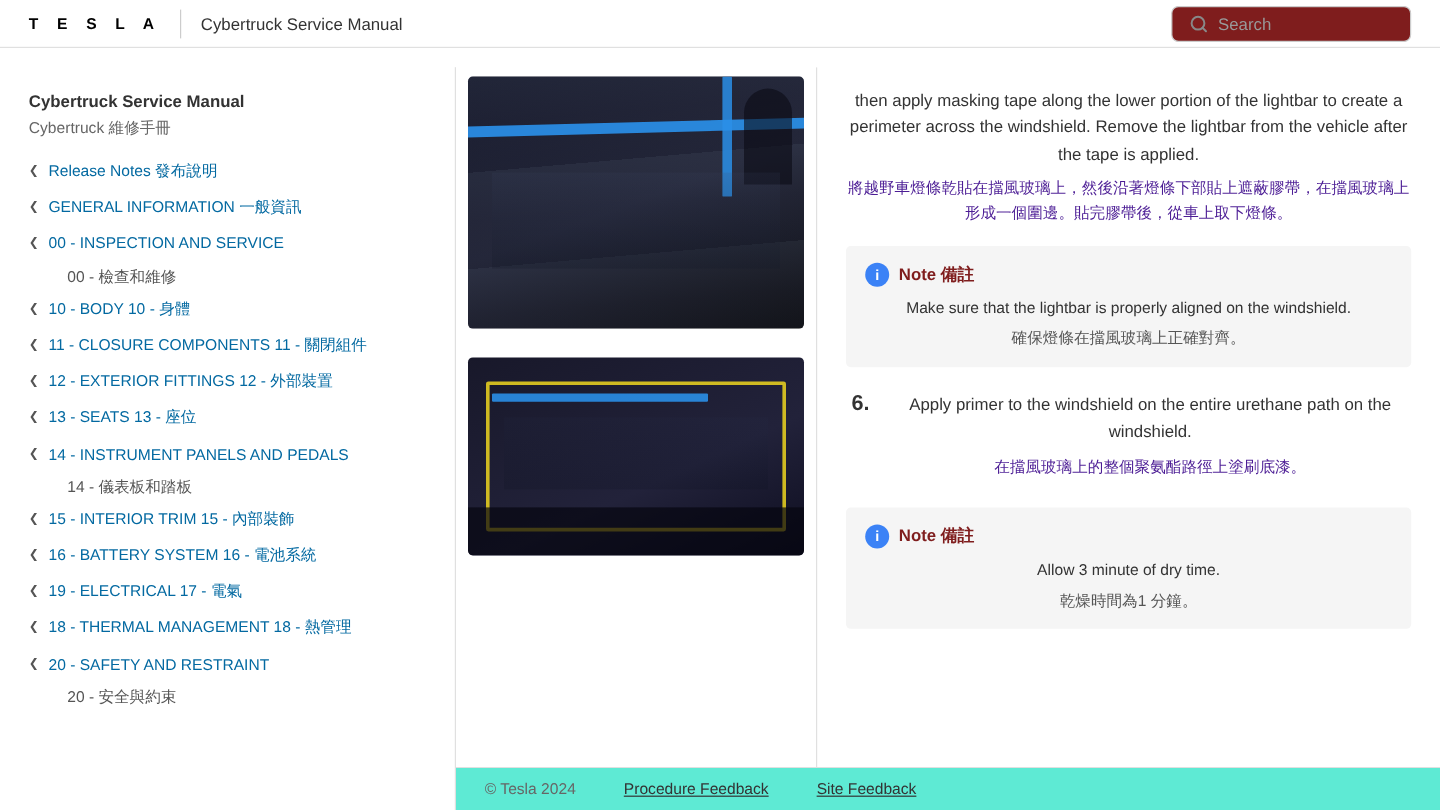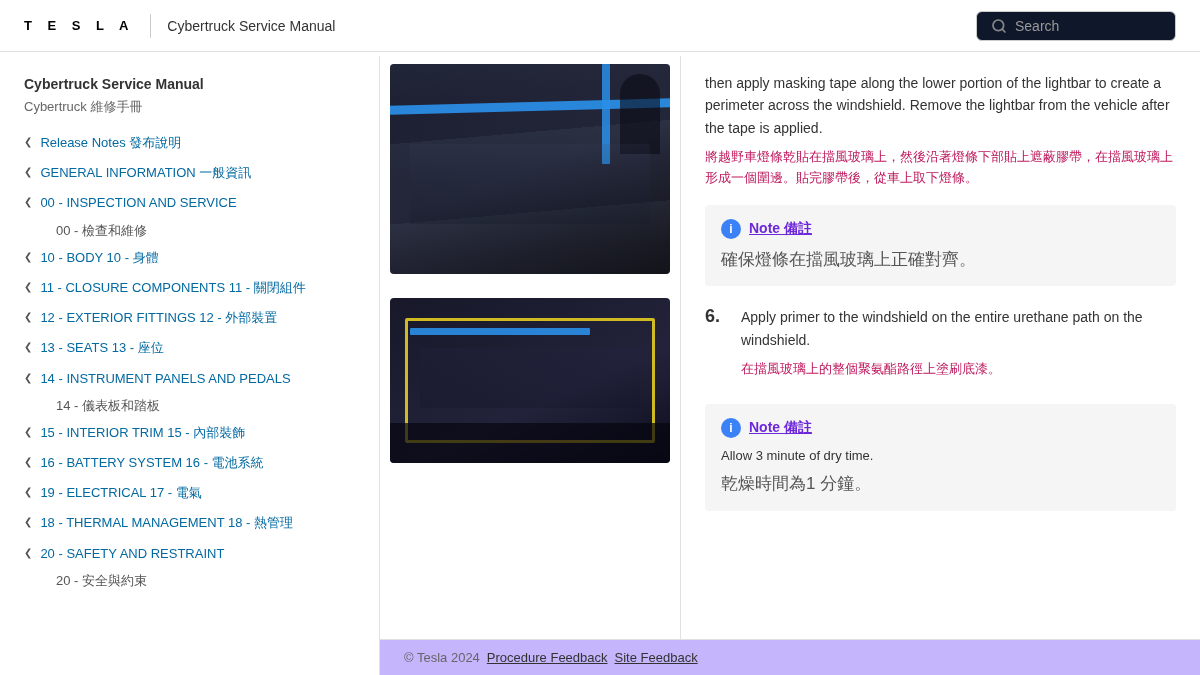--- a/index.html
+++ b/index.html
@@ -4,21 +4,21 @@
   <style>
     * { box-sizing: border-box; margin: 0; padding: 0; }
     body { font-family: -apple-system, BlinkMacSystemFont, 'Helvetica Neue', Arial, sans-serif; font-size: 14px; color: #333; background: #fff; overflow: hidden; }
 
     
     .header {
       display: flex;
       align-items: center;
       justify-content: space-between;
       padding: 0 24px;
-      height: 52px;
+      height: 40px;
       border-bottom: 1px solid #e0e0e0;
       background: #fff;
       position: fixed;
       top: 0; left: 0; right: 0;
       z-index: 100;
     }
     .header-left {
       display: flex;
       align-items: center;
       gap: 16px;
@@ -40,21 +40,21 @@
       font-weight: 400;
     }
     .search-box {
       display: flex;
       align-items: center;
       gap: 8px;
       border: 1px solid #ccc;
       border-radius: 6px;
       padding: 6px 14px;
       width: 200px;
-      background: #0f172a;
+      background: #7f1d1d;
       cursor: text;
     }
     .search-icon-svg {
       color: #888;
       flex-shrink: 0;
     }
     .search-placeholder {
       color: #999;
       font-size: 14px;
     }
@@ -109,20 +109,21 @@
     }
     .sidebar-sub-item .sidebar-item-label {
       color: #555;
     }
 
     
     .main {
       flex: 1;
       display: flex;
       overflow: hidden;
+      text-align: center;
     }
 
     
     .image-area {
       width: 300px;
       min-width: 300px;
       overflow-y: auto;
       padding: 8px 16px;
       display: flex;
       flex-direction: column;
@@ -142,21 +143,21 @@
       margin-bottom: 16px;
     }
     .content-text-en {
       font-size: 14px;
       color: #333;
       line-height: 1.6;
       margin-bottom: 8px;
     }
     .content-text-zh {
       font-size: 13px;
-      color: #be185d;
+      color: #4c1d95;
       line-height: 1.6;
       margin-bottom: 8px;
     }
 
     .note-box {
       background: #f5f5f5;
       border-radius: 4px;
       padding: 14px 16px;
       margin: 16px 0;
     }
@@ -175,31 +176,30 @@
       display: flex;
       align-items: center;
       justify-content: center;
       font-size: 12px;
       font-weight: 700;
       flex-shrink: 0;
     }
     .note-label {
       font-size: 14px;
       font-weight: 600;
-      color: #6d28d9;
-      text-decoration: underline;
+      color: #7f1d1d;
     }
     .note-text-en {
       font-size: 13px;
       color: #333;
       line-height: 1.5;
       margin-bottom: 6px;
     }
     .note-text-zh {
-      font-size: 17px;
+      font-size: 13px;
       color: #555;
       line-height: 1.5;
     }
 
     .step-header {
       display: flex;
       align-items: flex-start;
       gap: 12px;
       margin-bottom: 10px;
     }
@@ -211,25 +211,25 @@
       min-width: 24px;
     }
 
     
     .footer {
       position: fixed;
       bottom: 0;
       left: 380px;
       right: 0;
       border-top: 1px solid #e0e0e0;
-      background: #c4b5fd;
+      background: #5eead4;
       padding: 10px 24px;
       display: flex;
       align-items: center;
-      gap: 7px;
+      gap: 40px;
       font-size: 13px;
       color: #666;
       z-index: 100;
     }
     .footer-link {
       color: #333;
       text-decoration: underline;
       cursor: pointer;
     }
 
@@ -371,20 +371,21 @@
       <div class="content-text-block">
         <p class="content-text-en">then apply masking tape along the lower portion of the lightbar to create a perimeter across the windshield. Remove the lightbar from the vehicle after the tape is applied.</p>
         <p class="content-text-zh">將越野車燈條乾貼在擋風玻璃上，然後沿著燈條下部貼上遮蔽膠帶，在擋風玻璃上形成一個圍邊。貼完膠帶後，從車上取下燈條。</p>
       </div>
 
       <div class="note-box">
         <div class="note-header">
           <div class="note-icon">i</div>
           <span class="note-label">Note 備註</span>
         </div>
+        <p class="note-text-en">Make sure that the lightbar is properly aligned on the windshield.</p>
         <p class="note-text-zh">確保燈條在擋風玻璃上正確對齊。</p>
       </div>
 
       <div class="step-header" style="margin-top: 20px;">
         <span class="step-num">6.</span>
         <div>
           <p class="content-text-en">Apply primer to the windshield on the entire urethane path on the windshield.</p>
           <p class="content-text-zh">在擋風玻璃上的整個聚氨酯路徑上塗刷底漆。</p>
         </div>
       </div>

